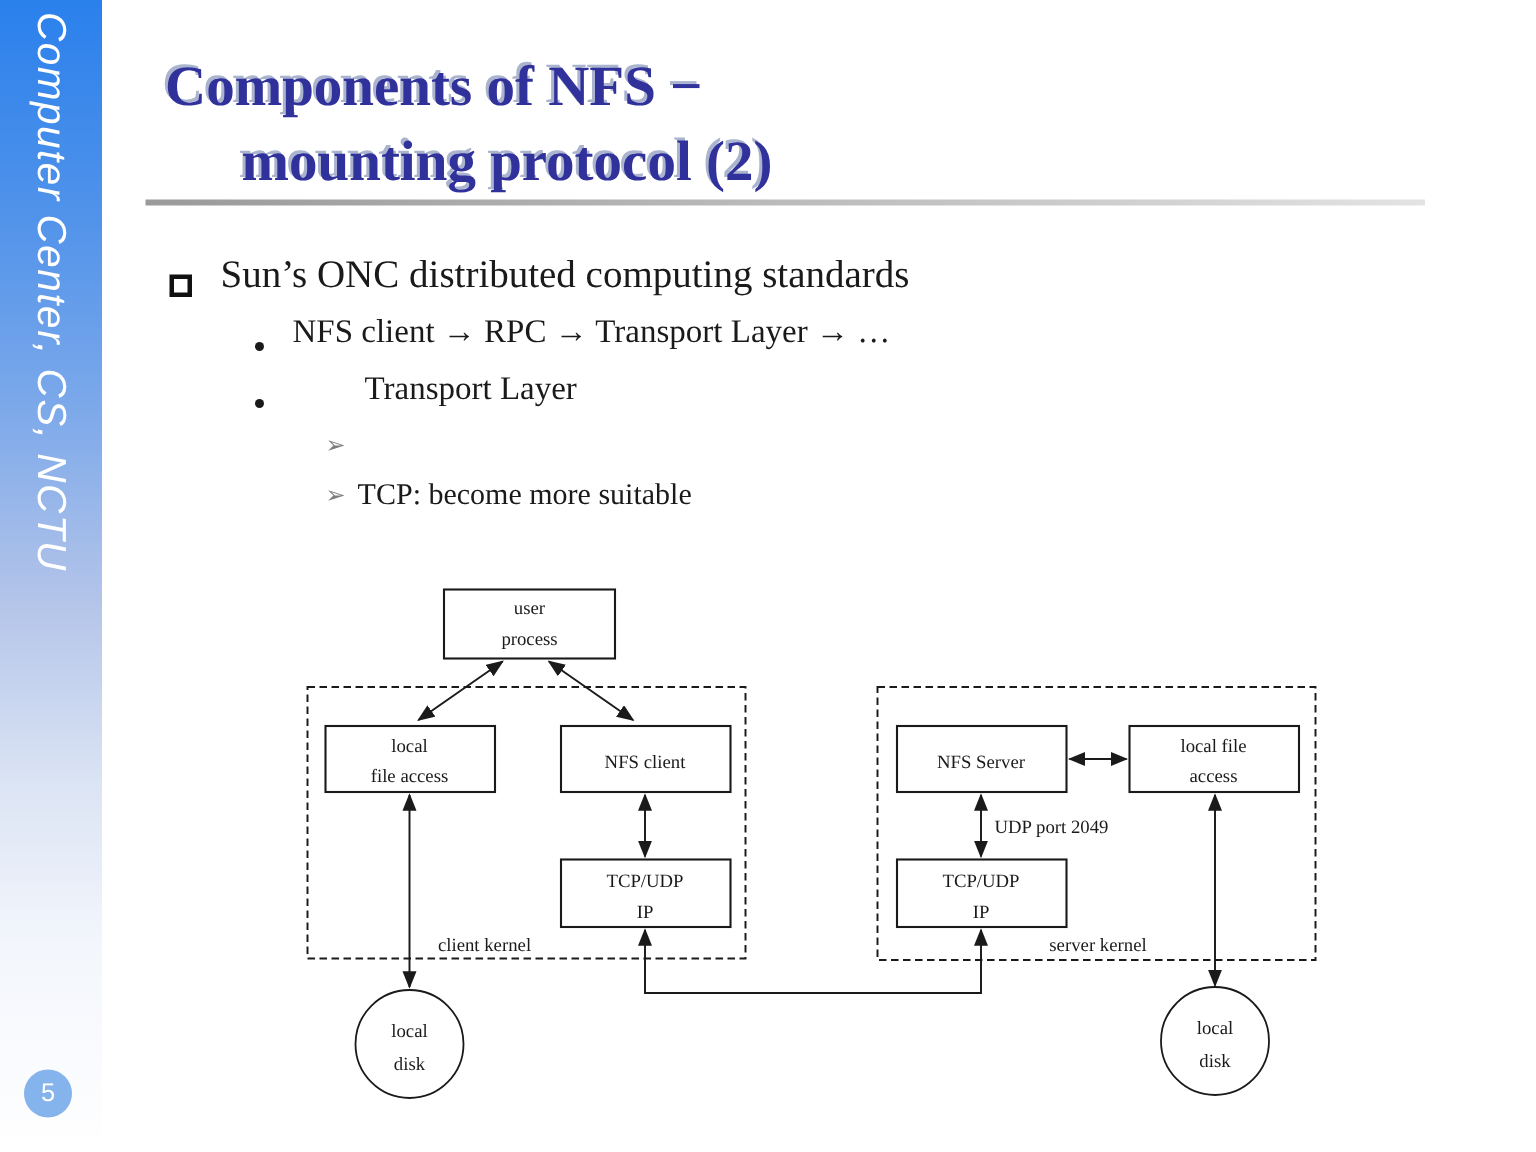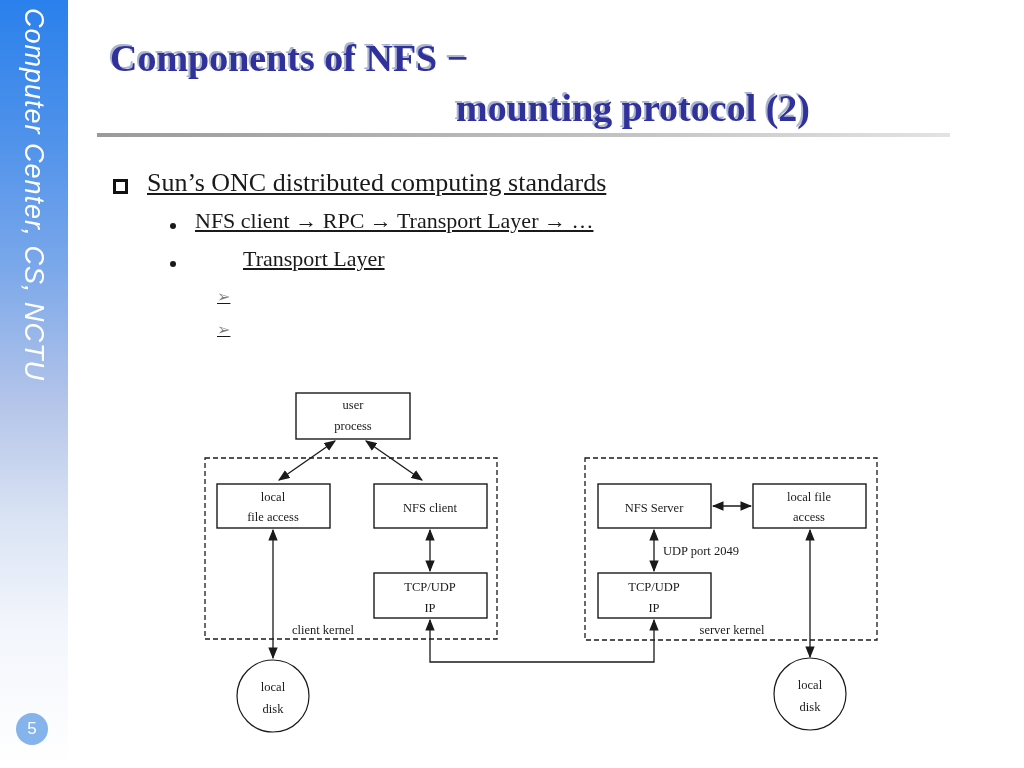--- a/index.html
+++ b/index.html
@@ -41,28 +41,28 @@
 
   
   .title-block {
     position:absolute; left:110px; top:33px; width:700px;
     color:#31319b;
     font-weight:bold;
     font-size:38px;
     line-height:50px;
     text-shadow:-2px -2px 0 #aab4ce;
   }
-  .title-line2 { margin-left:51px;text-align:right; }
+  .title-line2 { margin-left:51px; }
   .title-underline {
     position:absolute; left:97px; top:133px; width:853px; height:4px;
     background:linear-gradient(to right, #9a9a9a 0%, #c2c2c2 60%, #e3e3e3 100%);
   }
 
   
-  .line { position:absolute; display:flex; align-items:center; color:#1a1a1a;text-decoration:underline; }
+  .line { position:absolute; display:flex; align-items:flex-end; color:#1a1a1a; }
   .l1 { left:113px; top:168px; font-size:26px; line-height:30px; }
   .l2 { left:170px; font-size:22px; line-height:26px; }
   .l2a { top:208px; }
   .l2b { top:246px;gap:48px; }
   .l3 { left:217px; font-size:20px; line-height:24px; }
   .l3a { top:283px; }
   .l3b { top:316px; }
   .sq-bullet {
     width:15px; height:15px;
     border:3px solid #111;
@@ -125,20 +125,21 @@
 </div>
 <div class="line l2 l2b">
   <span class="dot-bullet"></span>
   <span>Transport Layer</span>
 </div>
 <div class="line l3 l3a">
   <span class="arr-bullet">➢</span>
 </div>
 <div class="line l3 l3b">
   <span class="arr-bullet">➢</span>
+  <span>TCP: become more suitable</span>
 </div>
 
 <svg class="diagram" width="700" height="370" viewBox="0 0 700 370">
   <defs>
     <marker id="ah" viewBox="0 0 10 8" markerWidth="9" markerHeight="7.2" refX="9" refY="4" orient="auto">
       <path d="M0,0 L10,4 L0,8 z" fill="#1a1a1a"></path>
     </marker>
     <marker id="ahr" viewBox="0 0 10 8" markerWidth="9" markerHeight="7.2" refX="9" refY="4" orient="auto-start-reverse">
       <path d="M0,0 L10,4 L0,8 z" fill="#1a1a1a"></path>
     </marker>

